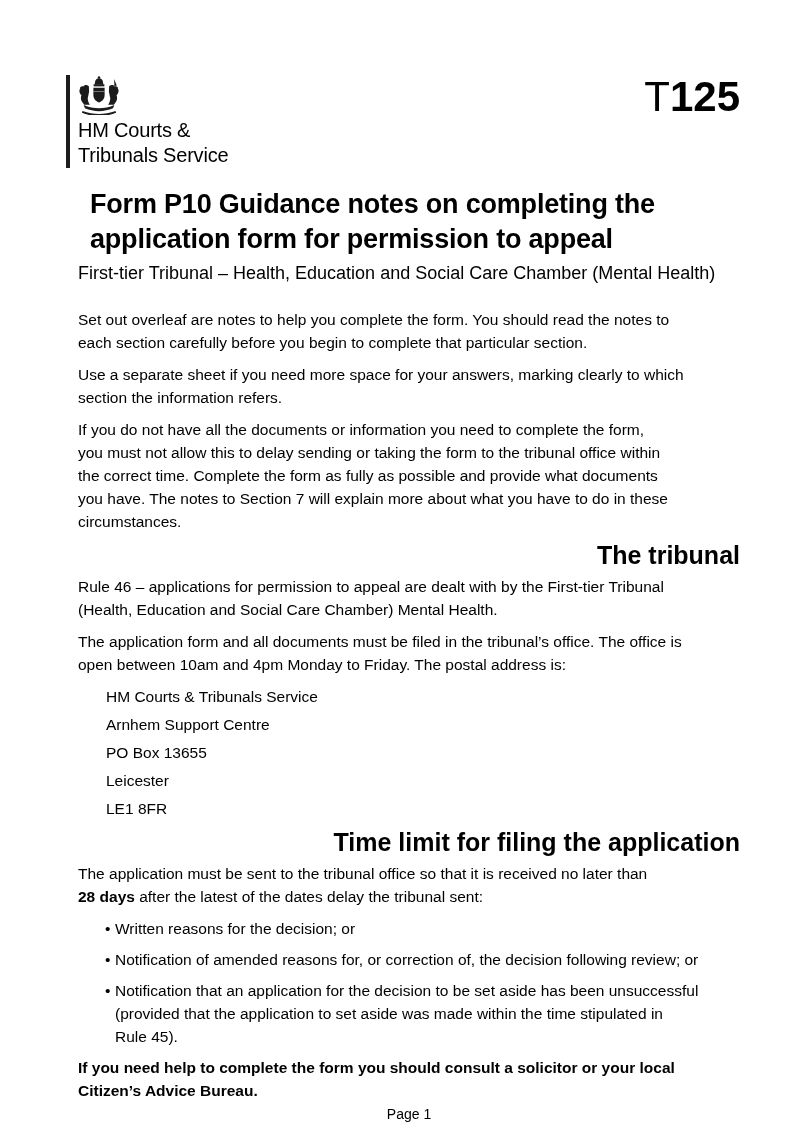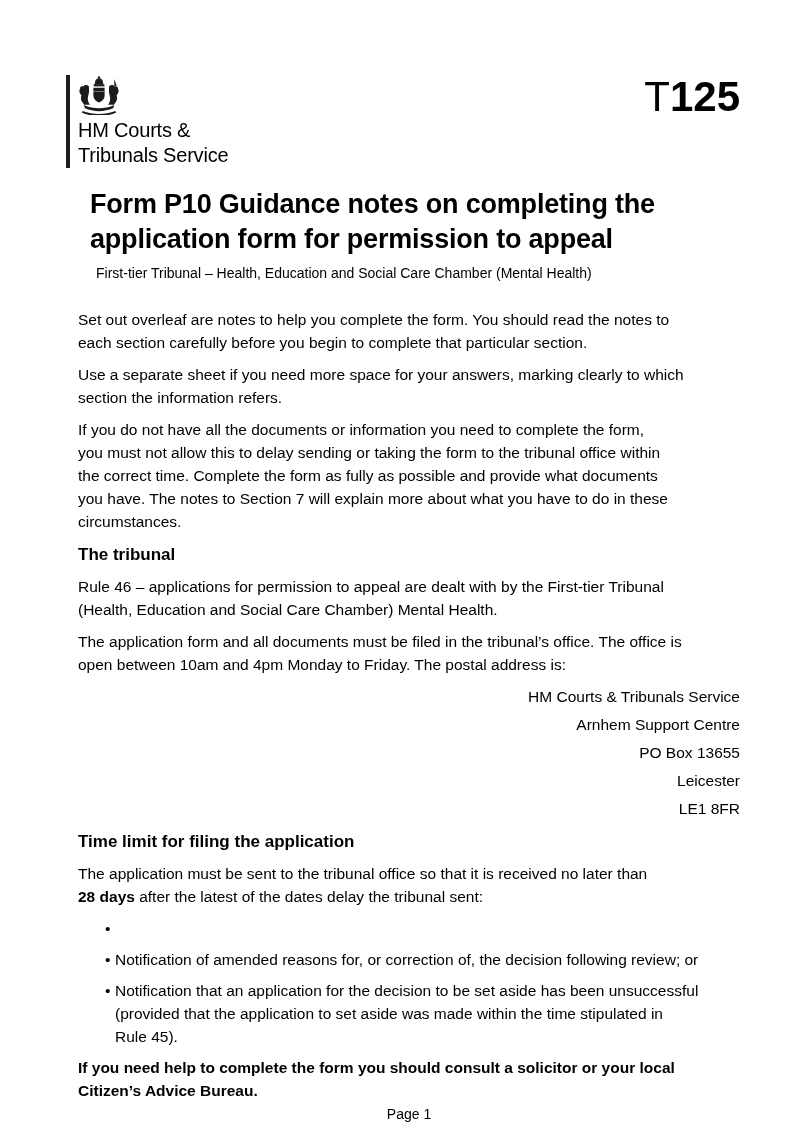--- a/index.html
+++ b/index.html
@@ -21,24 +21,24 @@
   .brand-body { padding-top: 1px; }
   .crest { display: block; margin-bottom: 3px; }
   .brand-line { font-size: 20px; line-height: 25px; color: #000000; letter-spacing: -0.2px; }
   .form-code { font-size: 42px; line-height: 1; padding-top: 1px; color: #000; font-weight: 400; }
   .form-code b { font-weight: 700; }
   
   h1 {
     font-size: 27px; line-height: 35px; font-weight: 700;
     letter-spacing: -0.2px; margin: 19px 12px 5px; white-space: pre-line;
   }
-  .subtitle { font-size: 14px; line-height: 23px; margin: 0 18px 23px; }
+  .subtitle { font-size: 18px; line-height: 23px; margin: 0 0 23px; }
   p.para { font-size: 15.5px; line-height: 23px; margin: 0 0 9px; white-space: pre-line; }
-  h2 { font-size: 17px; line-height: 26px; font-weight: 700; margin: 9px 0 7px; }
-  .address { margin: 0 0 3px; text-align: right; }
+  h2 { font-size: 25px; line-height: 26px; font-weight: 700; margin: 9px 0 7px; text-align: right; }
+  .address { margin: 0 0 3px; }
   .address p { font-size: 15.5px; line-height: 23px; margin: 0 0 5px; padding-left: 28px; }
   .bullets { margin: 0 0 1px; }
   .bullet { display: flex; padding-left: 27px; margin: 0 0 8px; font-size: 15.5px; line-height: 23px; }
   .bullet .dot { width: 10px; flex: none; }
   .bullet .btext { white-space: pre-line; }
   .closing { font-weight: 700; margin-bottom: 0; }
   .page-number { text-align: center; font-size: 14px; line-height: 18px; margin-top: -6px; }
 </style>
 </head>
 <body>
@@ -98,20 +98,21 @@
     <p>LE1 8FR</p>
   </div>
 
   <h2>Time limit for filing the application</h2>
   <p class="para"><span>The application must be sent to the tribunal office so that it is received no later than
 </span><b>28 days</b><span> after the latest of the dates delay the tribunal sent:</span></p>
 
   <div class="bullets">
     <div class="bullet">
         <span class="dot">•</span>
+        <span class="btext">Written reasons for the decision; or</span>
       </div>
     <div class="bullet">
         <span class="dot">•</span>
         <span class="btext">Notification of amended reasons for, or correction of, the decision following review; or</span>
       </div>
     <div class="bullet">
         <span class="dot">•</span>
         <span class="btext">Notification that an application for the decision to be set aside has been unsuccessful
 (provided that the application to set aside was made within the time stipulated in
 Rule 45).</span>

